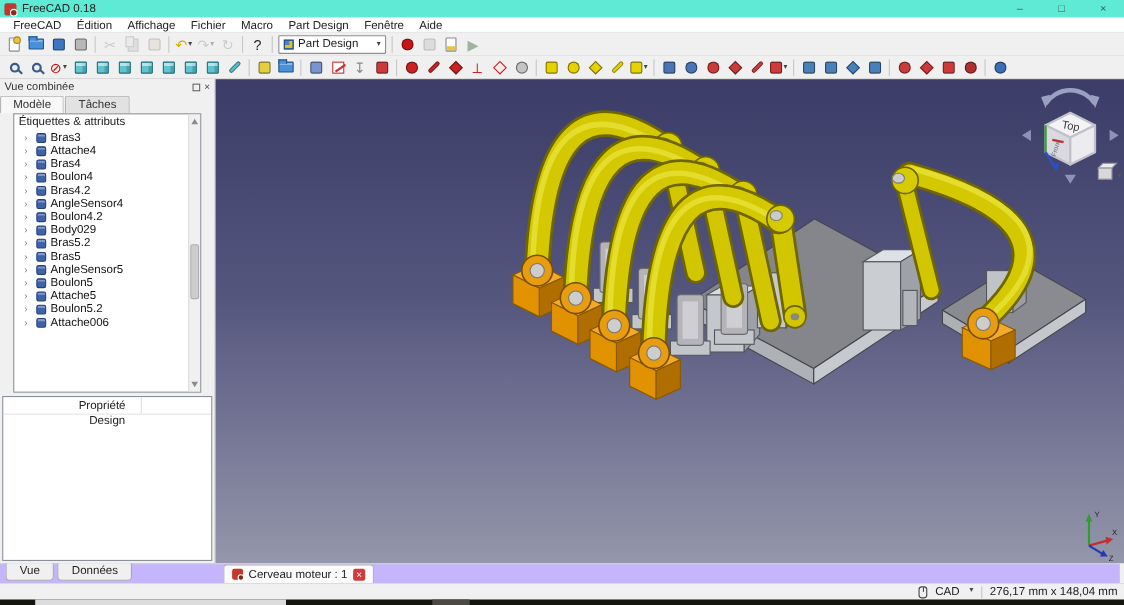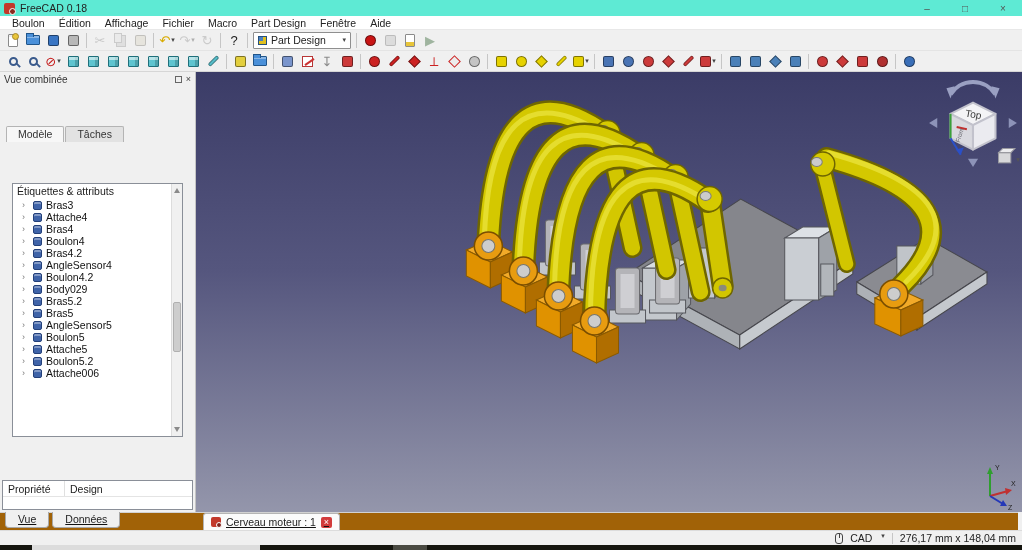--- a/index.html
+++ b/index.html
@@ -60,59 +60,59 @@
   .wb-combo { height:17px; width:98px; background:#fff; border:1px solid #8f8f8f; border-radius:1px;
               display:flex; align-items:center; gap:4px; padding:0 4px; margin:0 2px; }
   .wbico { width:9px; height:9px; background:#4a80c0; border:1px solid #24507e;
            box-shadow:inset -3px -3px 0 #e0c020; flex:none; }
   .wb-combo .val { flex:1; font-size:10.5px; color:#222; white-space:nowrap; overflow:hidden; }
 
   
   .main { position:absolute; top:72px; left:0; right:0; bottom:38px; display:flex; }
 
   .sidebar { width:196px; flex:none; display:flex; flex-direction:column; background:#f0f0f0;
-             border-right:1px solid #c4c4c4;gap:40px; }
+             border-right:1px solid #c4c4c4; }
   .panel-header { height:14px; display:flex; align-items:center; padding:0 4px; font-size:10px; color:#333; }
   .ph-icons { margin-left:auto; display:flex; gap:4px; align-items:center; }
   .ph-float { width:7px; height:7px; border:1px solid #666; }
   .ph-close { font-size:9px; color:#444; line-height:1; }
-  .side-tabs { height:17px; display:flex; padding-left:6px; align-items:flex-start; }
+  .side-tabs { height:17px; display:flex; padding-left:0; align-items:center; }
   .side-tab { padding:1px 11px 2px; border:1px solid #b4b4b4; border-bottom:none; background:#e2e2e2;
               border-radius:2px 2px 0 0; font-size:10.5px; color:#333; margin-right:1px; }
   .side-tab.active { background:#f7f7f7; }
   .tree-box { margin:0 12px; background:#fff; border:1px solid #8a8f98; height:254px; position:relative;
               overflow:hidden; }
   .tree-header { height:15px; line-height:15px; padding:0 4px; font-size:10.5px; color:#222; }
   .tree-item { height:12px; display:flex; align-items:center; padding-left:9px; gap:4px; }
   .tw { color:#777; font-size:9px; width:7px; flex:none; line-height:1; }
   .tico { width:9px; height:9px; background:#3f63a8; border:1px solid #23407a; border-radius:2px;
           box-shadow:inset 0 2px 0 rgba(255,255,255,.35); flex:none; }
   .tree-label { font-size:10.5px; color:#111; line-height:1; }
   .tree-scroll { position:absolute; right:0; top:0; bottom:0; width:11px; background:#f0f0f0;
                  border-left:1px solid #dcdcdc; }
   .scroll-arrow { position:absolute; left:2px; width:0; height:0; border-left:3.5px solid transparent;
                   border-right:3.5px solid transparent; }
   .scroll-up { top:4px; border-bottom:5px solid #8a8a8a; }
   .scroll-down { bottom:4px; border-top:5px solid #8a8a8a; }
   .scroll-thumb { position:absolute; left:1px; width:8px; top:118px; height:50px; background:#cdcdcd;
                   border:1px solid #b0b0b0; border-radius:2px; }
   .prop-box { margin:3px 2px 2px; background:#fff; border:1px solid #8a8f98; flex:1; overflow:hidden; }
-  .prop-header { display:flex; border-bottom:1px solid #e4e4e4; height:16px; align-items:center; }
+  .prop-header { display:flex; border-bottom:1px solid #e4e4e4; height:16px; align-items:center;flex-direction:column; }
   .prop-col { padding:0 5px; font-size:10.5px; color:#222; }
   .prop-col.c1 { width:62px; border-right:1px solid #e0e0e0; height:100%; line-height:16px; }
 
   .viewport { flex:1; position:relative; background:linear-gradient(#3b3c67 0%, #55567e 45%, #9496ab 100%);
               overflow:hidden; }
   .model-svg { position:absolute; left:0; top:0; width:100%; height:100%; }
   .navcube { position:absolute; top:4px; right:2px; width:94px; height:94px; }
   .triad { position:absolute; right:4px; bottom:2px; width:46px; height:52px; }
 
   
-  .tabbar { position:absolute; left:0; right:4px; bottom:20px; height:18px; background:#a16207;
-            border-top:1px solid #d2d2d2; display:flex; align-items:flex-end;text-decoration:underline; }
+  .tabbar { position:absolute; left:0; right:4px; bottom:20px; height:18px; background:#c4b5fd;
+            border-top:1px solid #d2d2d2; display:flex; align-items:flex-end; }
   .side-bottom { width:197px; flex:none; display:flex; align-items:flex-end; padding-left:5px; height:100%; }
   .vd-tab { padding:1px 12px 2px; border:1px solid #a8a8a8; border-top:none; background:#f0f0f0;
             border-radius:0 0 4px 4px; font-size:10.5px; color:#222; margin-right:3px; transform:translateY(-2px); }
   .doc-tab { margin-left:6px; height:17px; display:flex; align-items:center; gap:5px; padding:0 7px;
              background:#fbfbfb; border:1px solid #b4b4b4; border-bottom:none; border-radius:3px 3px 0 0;
              font-size:10.5px; color:#222; }
   .doc-ico { width:10px; height:10px; background:#c2392b; border-radius:2px; position:relative; flex:none; }
   .doc-ico::after { content:""; position:absolute; right:-1px; bottom:-1px; width:4px; height:4px;
                     border-radius:50%; background:#7e241c; border:1px solid #fff; }
   .tab-close { width:11px; height:11px; background:#d23b3b; border-radius:2px; color:#fff; flex:none;
@@ -141,21 +141,21 @@
     <span class="fc-logo"></span>
     <span class="title-text">FreeCAD 0.18</span>
     <span class="win-controls">
         <span class="win-btn">–</span>
         <span class="win-btn">□</span>
         <span class="win-btn">×</span>
       </span>
   </div>
 
   <div class="menubar">
-      <span class="menu-item">Boulon</span>
+      <span class="menu-item">FreeCAD</span>
       <span class="menu-item">Édition</span>
       <span class="menu-item">Affichage</span>
       <span class="menu-item">Fichier</span>
       <span class="menu-item">Macro</span>
       <span class="menu-item">Part Design</span>
       <span class="menu-item">Fenêtre</span>
       <span class="menu-item">Aide</span>
     </div>
 
   <div class="tbrow tbrow1">

